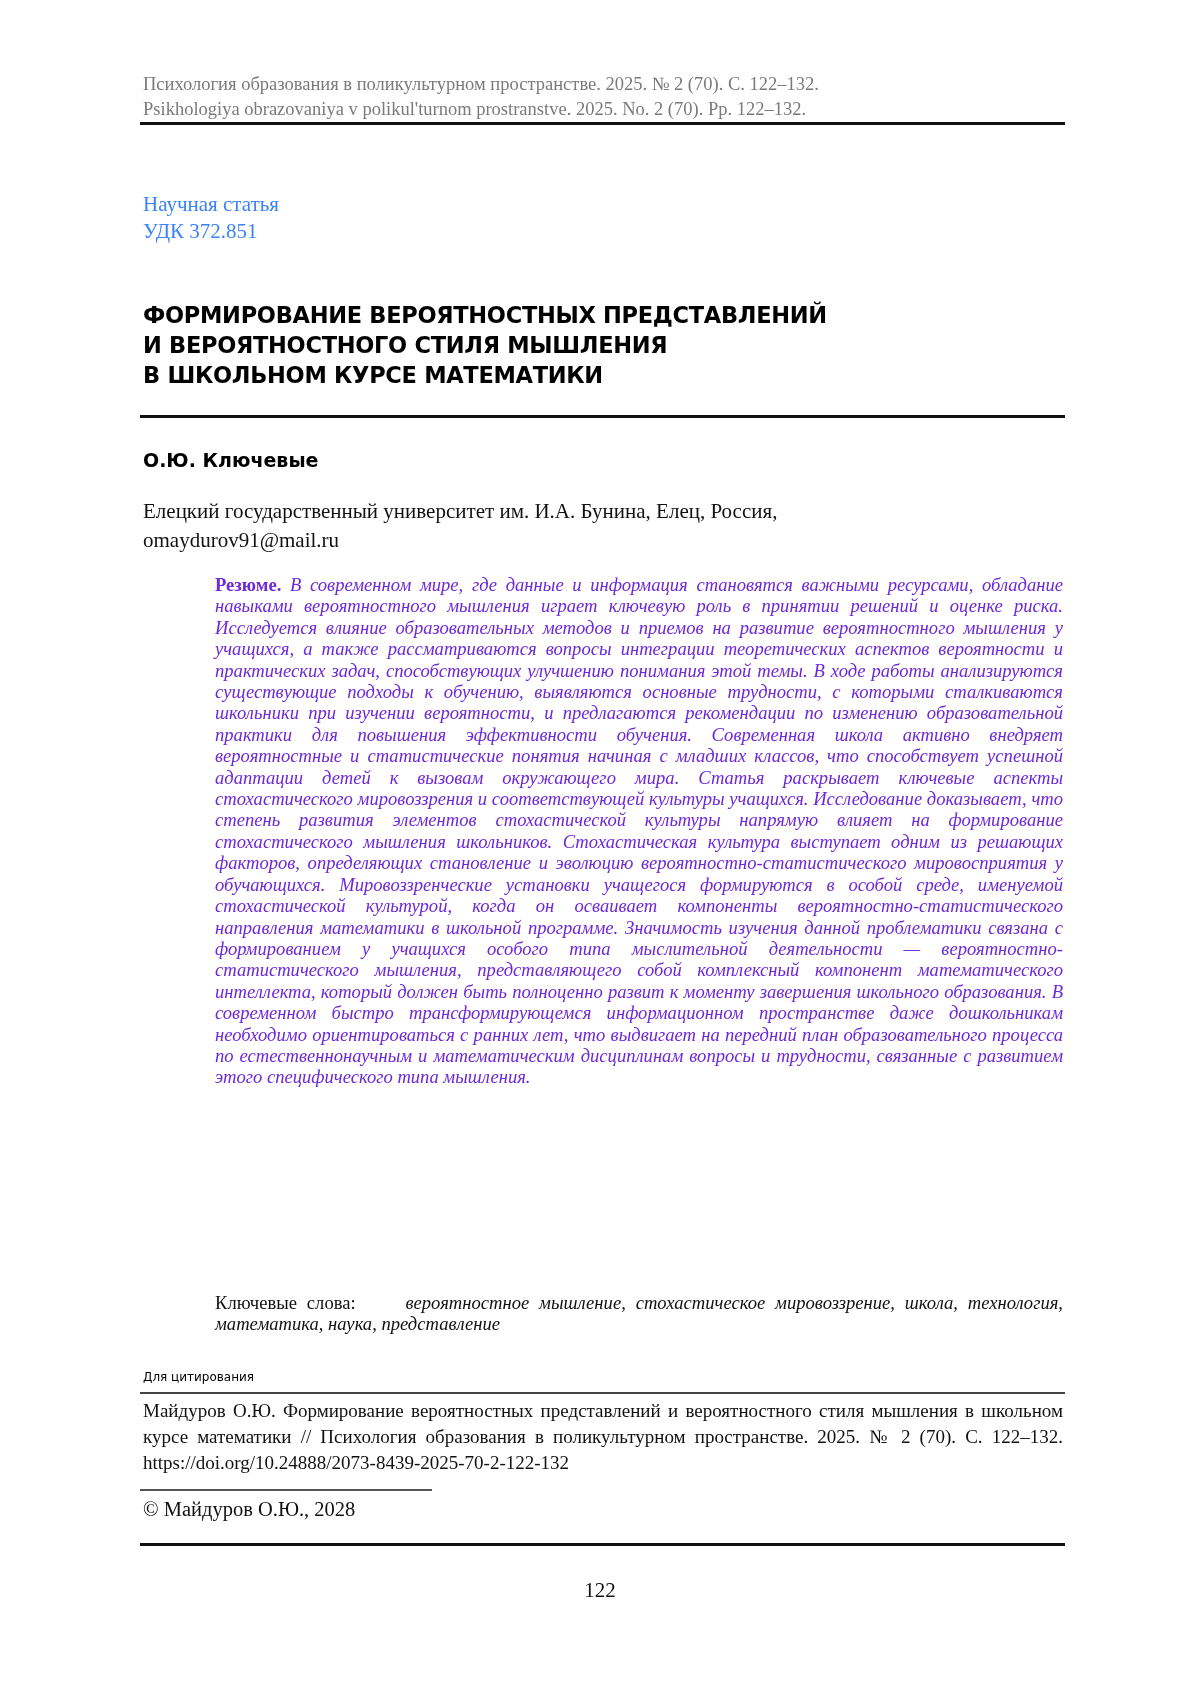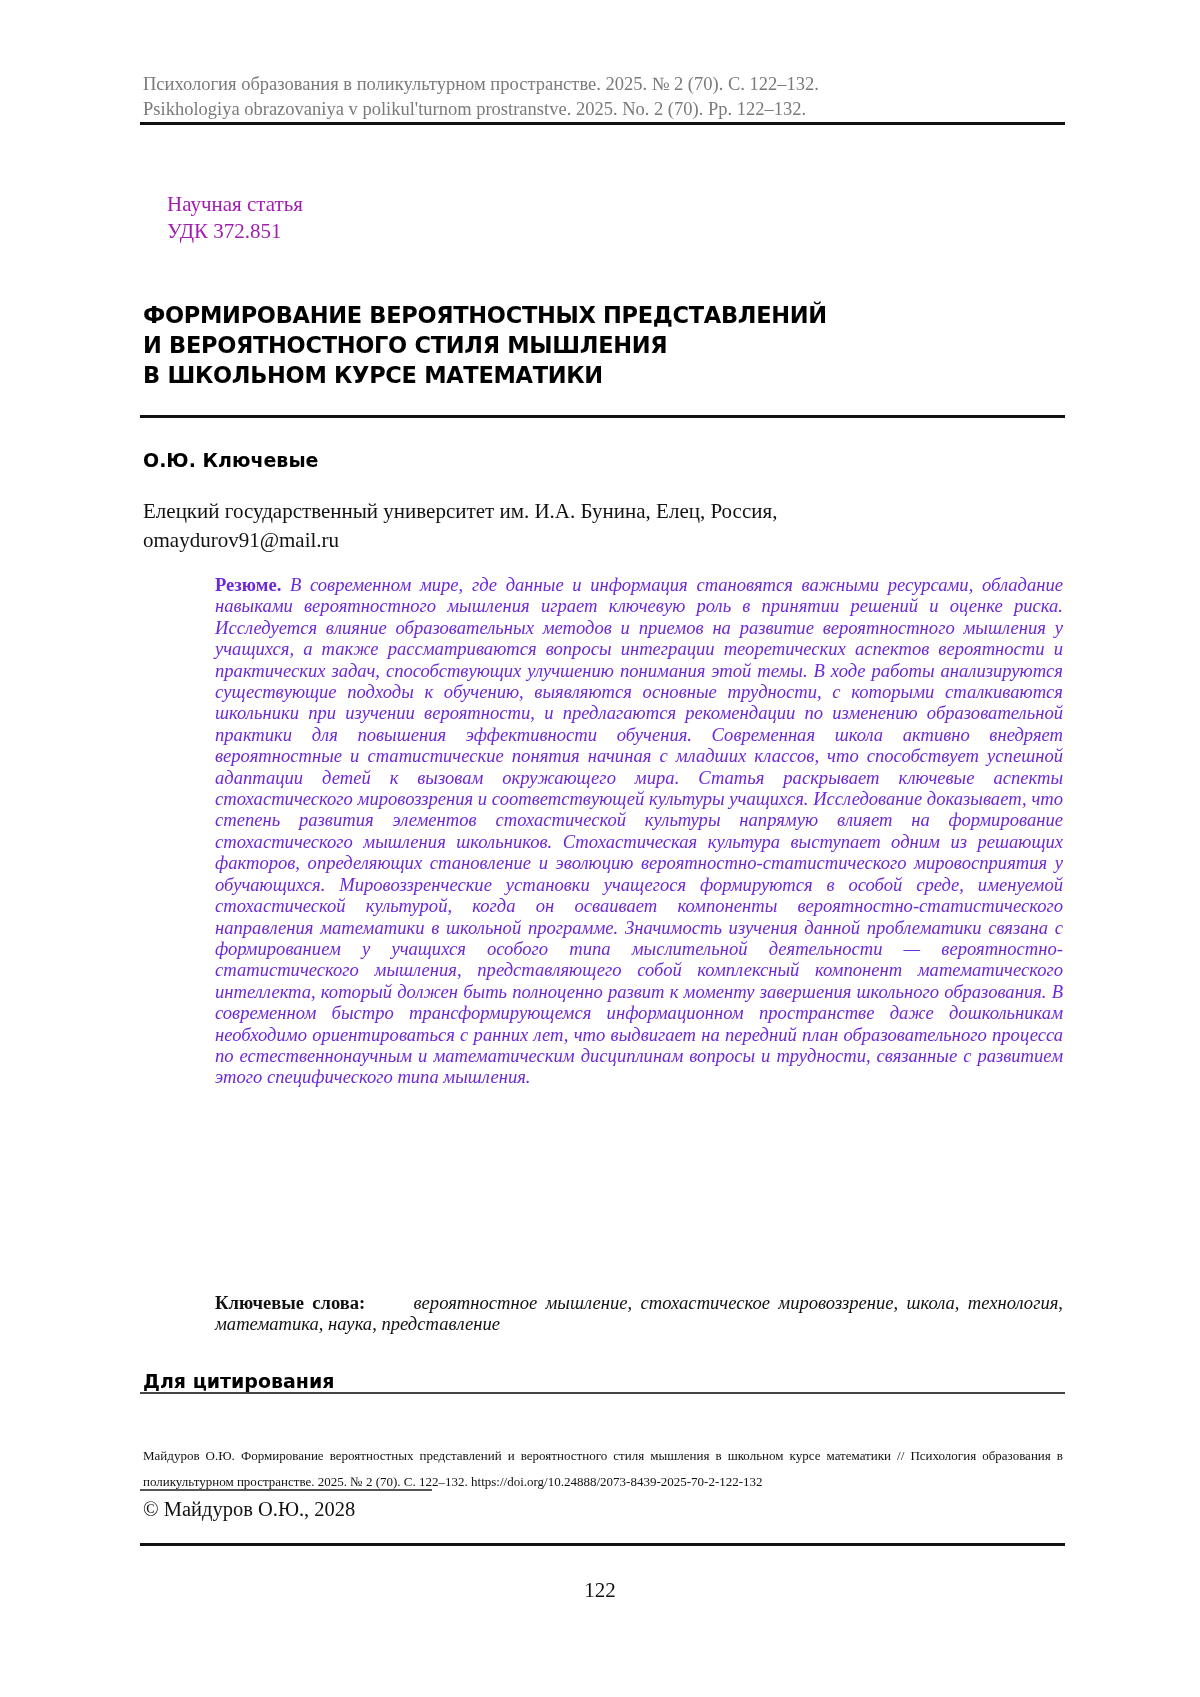--- a/index.html
+++ b/index.html
@@ -4,38 +4,38 @@
 <style>
   html, body { margin: 0; padding: 0; background: #ffffff; }
   body { width: 1200px; height: 1697px; position: relative; overflow: hidden; color: #111; }
   .page { position: absolute; left: 0; top: 0; width: 1200px; height: 1288px; }
   .serif { font-family: "Liberation Serif", "DejaVu Serif", serif; }
   .sans { font-family: "DejaVu Sans", "Liberation Sans", sans-serif; }
 
   .running-head { position: absolute; left: 143px; top: 72px; width: 920px; color: #7a7a7a; font-size: 18.5px; line-height: 25px; }
   .rule-top { position: absolute; left: 140px; top: 122px; width: 925px; height: 3px; background: #111; }
 
-  .meta { position: absolute; left: 143px; top: 191px; font-size: 21px; line-height: 27px; color: #a21caf; margin-left: 24px; }
+  .meta { position: absolute; left: 143px; top: 191px; font-size: 21px; line-height: 27px; color: #3b82f6; }
 
   .title { position: absolute; left: 143px; top: 300px; font-size: 22.5px; line-height: 30px; font-weight: bold; letter-spacing: -0.3px; color: #000; }
   .rule-title { position: absolute; left: 140px; top: 415px; width: 925px; height: 3px; background: #111; }
 
   .author { position: absolute; left: 143px; top: 449px; font-size: 19px; font-weight: bold; color: #000; }
   .affil { position: absolute; left: 143px; top: 497px; font-size: 21px; line-height: 29px; color: #111; }
 
   .abstract { position: absolute; left: 215px; top: 574px; width: 848px; font-size: 18.6px; line-height: 21.4px; text-align: justify; color: #6d28d9; }
   .abstract .lbl { font-style: normal; font-weight: bold; }
   .abstract .txt { font-style: italic; }
   .keywords { position: absolute; left: 215px; top: 1292px; width: 848px; font-size: 18.6px; line-height: 21.4px; text-align: justify; color: #111; }
-  .keywords .lbl { font-weight: bold; margin-top: 36px; }
+  .keywords .lbl { font-weight: normal; margin-top: 36px; }
   .keywords .txt { font-style: italic; margin-left: 40px; }
 
-  .cite-head { position: absolute; left: 143px; top: 1370px; font-size: 19px; font-weight: bold; color: #000; }
+  .cite-head { position: absolute; left: 143px; top: 1370px; font-size: 12px; font-weight: normal; color: #000; }
   .rule-cite { position: absolute; left: 140px; top: 1392px; width: 925px; height: 1.5px; background: #444; }
-  .cite-body { position: absolute; left: 143px; top: 1398px; width: 920px; font-size: 13px; line-height: 26px; text-align: justify; color: #111; margin-top: 45px; }
+  .cite-body { position: absolute; left: 143px; top: 1398px; width: 920px; font-size: 19px; line-height: 26px; text-align: justify; color: #111; }
   .rule-short { position: absolute; left: 140px; top: 1489px; width: 292px; height: 1.5px; background: #555; }
   .copyright { position: absolute; left: 143px; top: 1498px; font-size: 20.5px; color: #111; }
   .rule-bottom { position: absolute; left: 140px; top: 1543px; width: 925px; height: 3px; background: #111; }
   .page-num { position: absolute; left: 0; width: 1200px; top: 1578px; text-align: center; font-size: 21px; color: #111; }
 </style>
 </head>
 <body>
 
 <div class="page">
 

